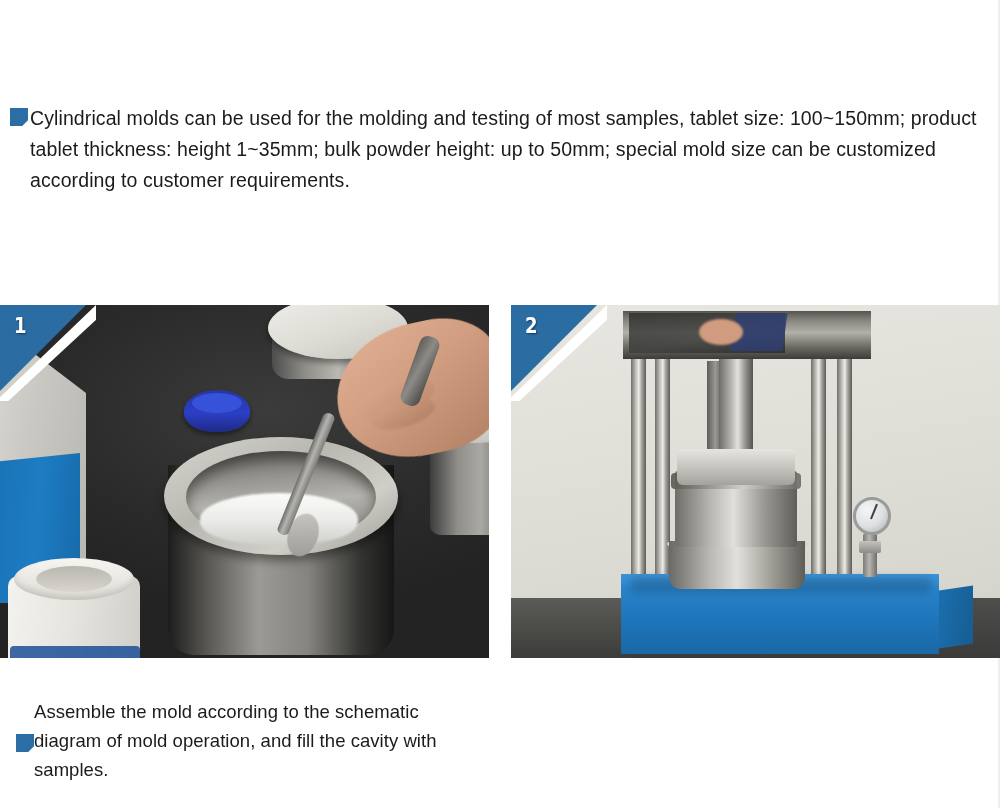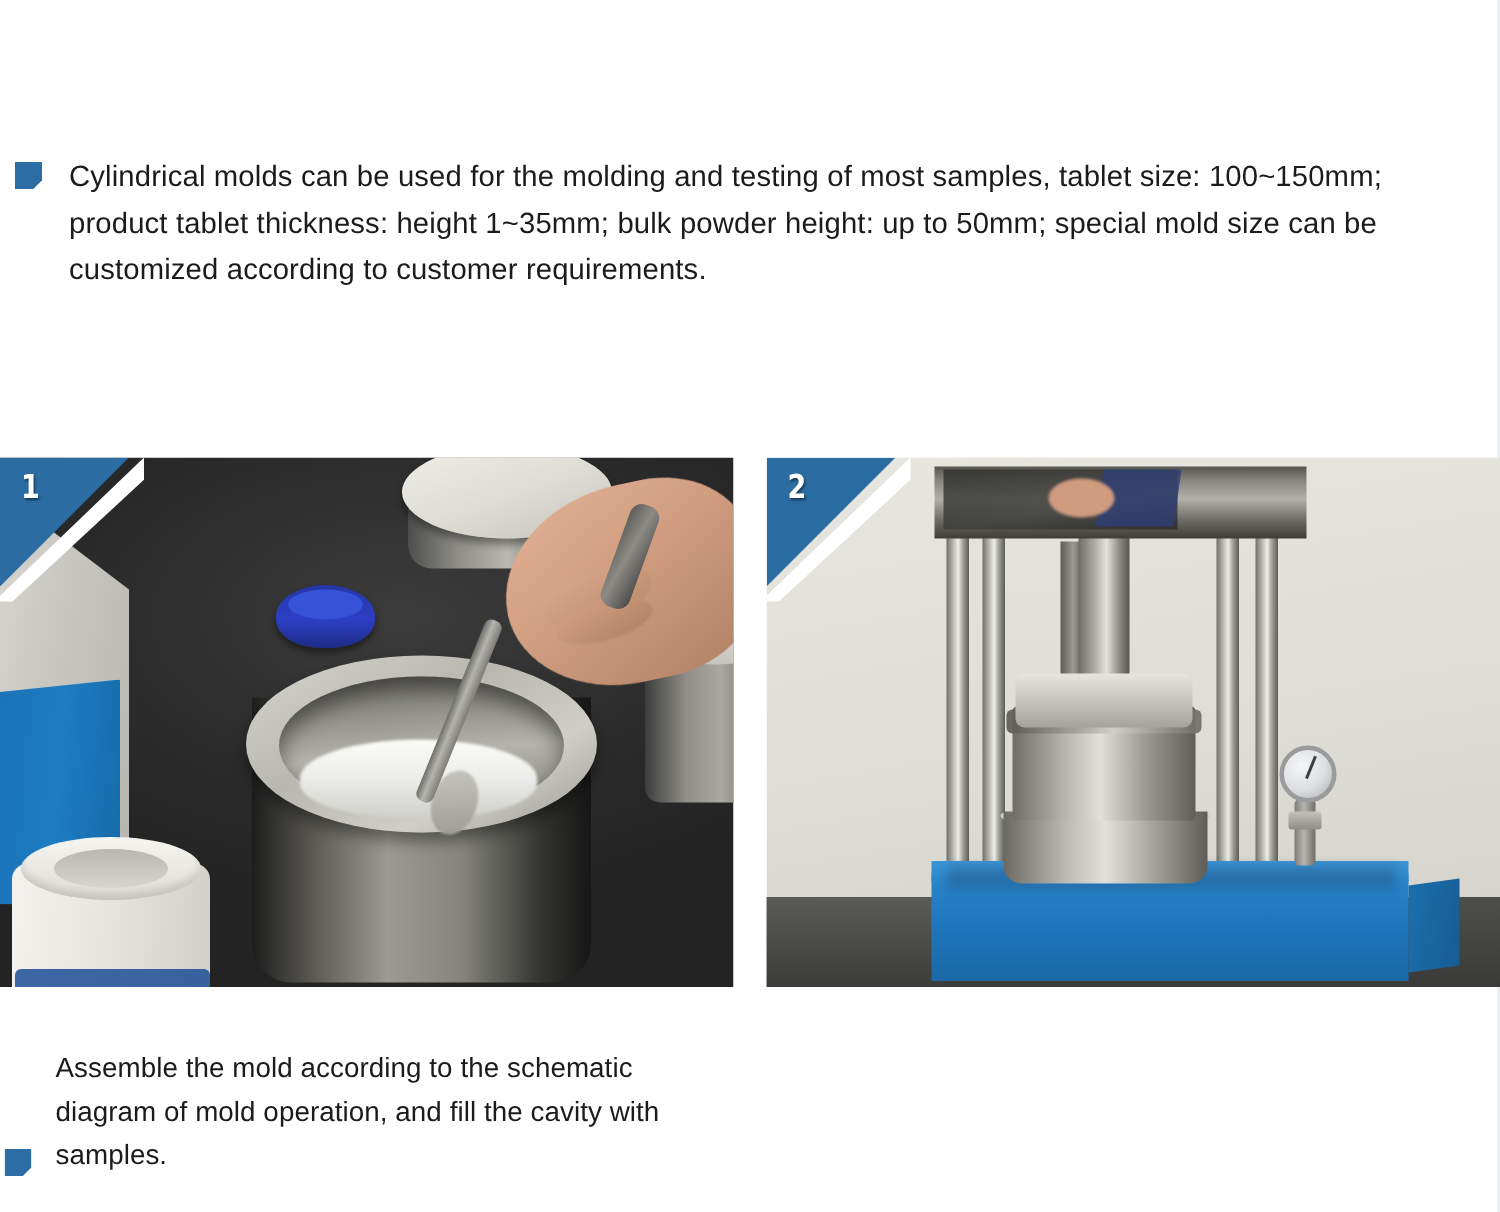--- a/index.html
+++ b/index.html
@@ -106,21 +106,21 @@
     margin-top: 5px;
     box-shadow: 1px 1px 1px rgba(0,0,0,.08);
   }
   .intro {
     position: absolute;
     left: 10px;
     top: 103px;
     width: 970px;
     display: flex;
     align-items: flex-start;
-    gap: 18px;
+    gap: 2px;
   }
   .intro-text {
     font-size: 19.5px;
     line-height: 31px;
     color: #1b1b1b;
     letter-spacing: .1px;
   }
 
   
   .photos {
@@ -521,23 +521,23 @@
     position: absolute;
     left: 0;
     top: 697px;
     width: 1000px;
     display: flex;
     gap: 22px;
   }
   .caption {
     width: 489px;
     display: flex;
-    align-items: flex-end;
-    gap: 16px;
-    padding-left: 3px;
+    align-items: center;
+    gap: 0;
+    padding-left: 16px;
     box-sizing: border-box;
   }
   .caption-text {
     font-size: 18.5px;
     line-height: 29px;
     color: #1b1b1b;
     letter-spacing: .05px;
   }
 </style>
 </head>

